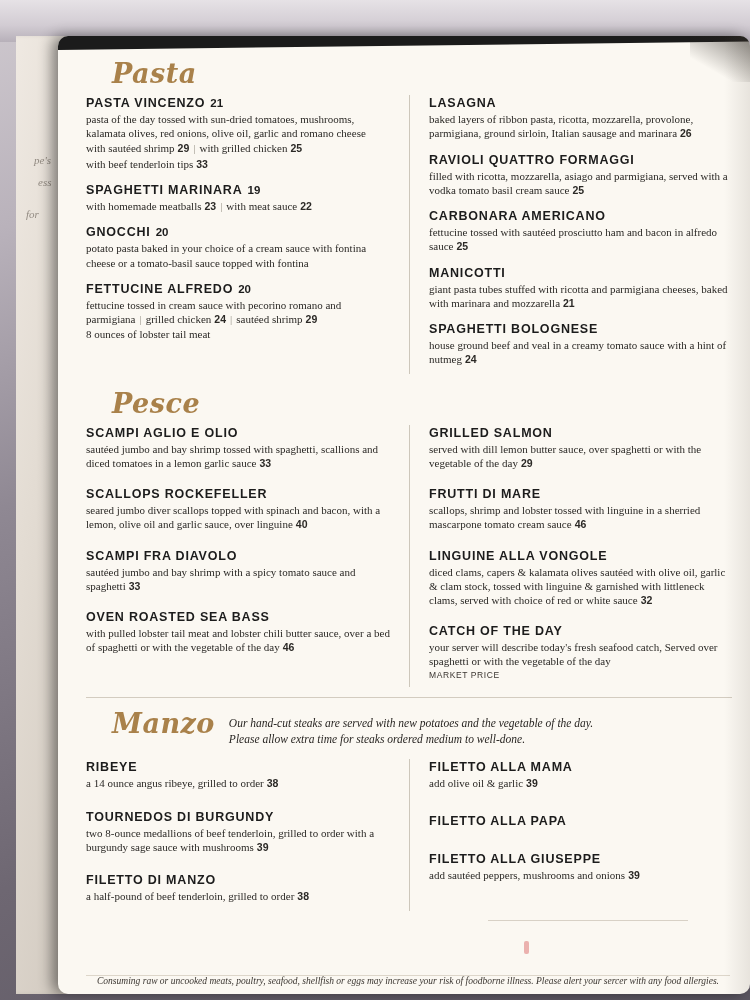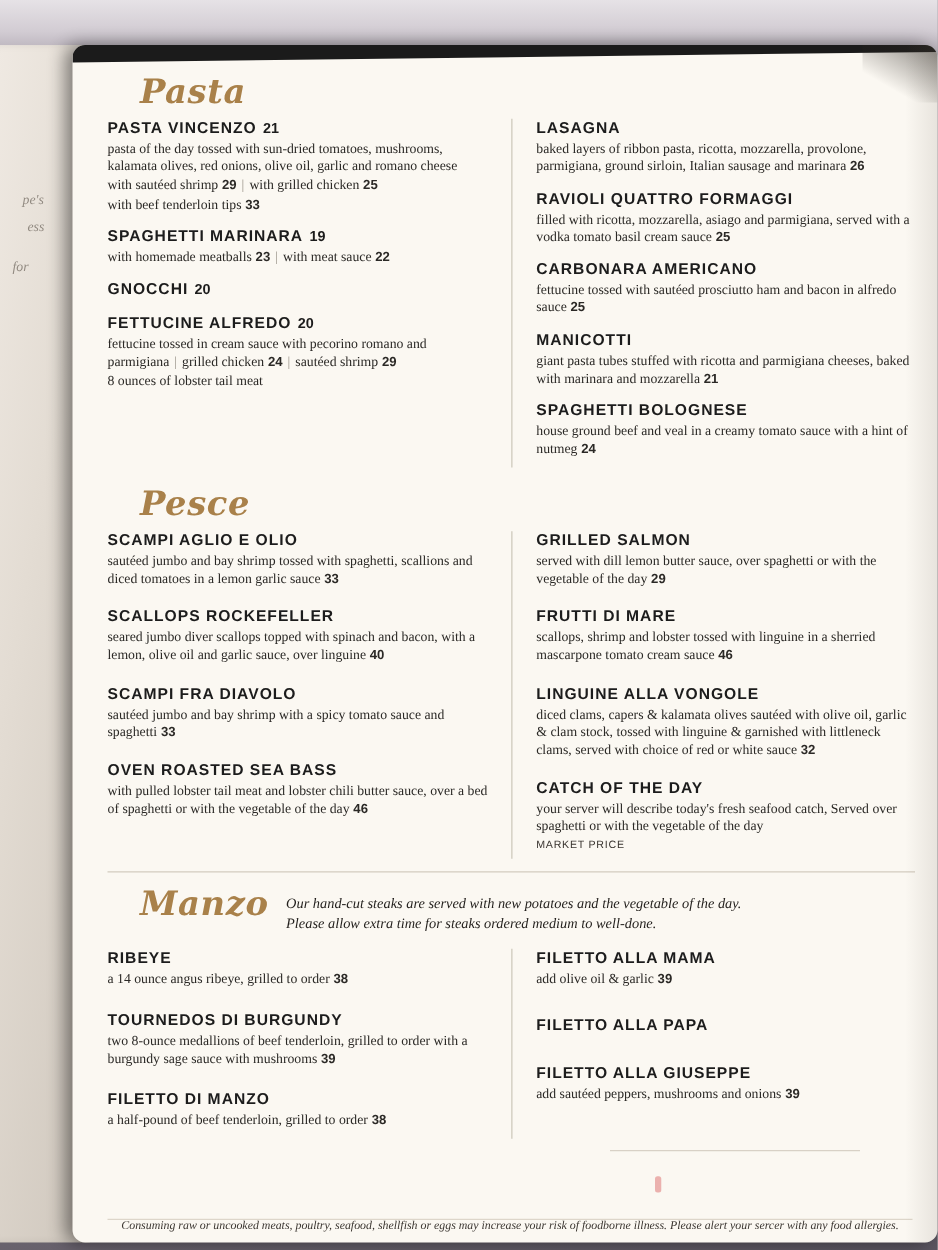--- a/index.html
+++ b/index.html
@@ -20,21 +20,21 @@
     background: linear-gradient(160deg, #cfc9cf 0%, #b9b2bb 18%, #8f8893 40%, #6e6772 70%, #5a5560 100%);
   }
   .backdrop:after {
     content: "";
     position: absolute;
     left: 0; top: 0; width: 100%; height: 42px;
     background: linear-gradient(180deg, #e6e2e6 0%, #d2ccd3 60%, #b7b0b9 100%);
   }
   .left-paper {
     position: absolute;
-    left: 0; top: 36px;
+    left: 16px; top: 36px;
     width: 72px; height: 958px;
     background: linear-gradient(100deg, #efe9e2 0%, #e3dcd3 40%, #cfc7bd 100%);
     box-shadow: inset -6px 0 10px -6px rgba(0,0,0,.35);
   }
   .left-paper .ghost {
     position: absolute;
     color: #6d655c;
     font-family: "Liberation Serif", serif;
     font-style: italic;
     font-size: 11px;
@@ -245,20 +245,21 @@
 
         <div class="item">
           <span class="item-name">SPAGHETTI  MARINARA</span><span class="price">19</span>
           <div class="desc">
             <span>with homemade meatballs</span><span class="p">23</span><span class="sep">|</span><span>with meat sauce</span><span class="p">22</span>
           </div>
         </div>
 
         <div class="item">
           <span class="item-name">GNOCCHI</span><span class="price">20</span>
+          <div class="desc">potato pasta baked in your choice of a cream sauce with fontina cheese or a tomato-basil sauce topped with fontina</div>
         </div>
 
         <div class="item">
           <span class="item-name">FETTUCINE ALFREDO</span><span class="price">20</span>
           <div class="desc"><span>fettucine tossed in cream sauce with pecorino romano and parmigiana</span><span class="sep">|</span><span>grilled chicken</span><span class="p">24</span><span class="sep">|</span><span>sautéed shrimp</span><span class="p">29</span></div>
           <div class="desc"><span>8 ounces of lobster tail meat</span></div>
         </div>
 
       </div>
 

